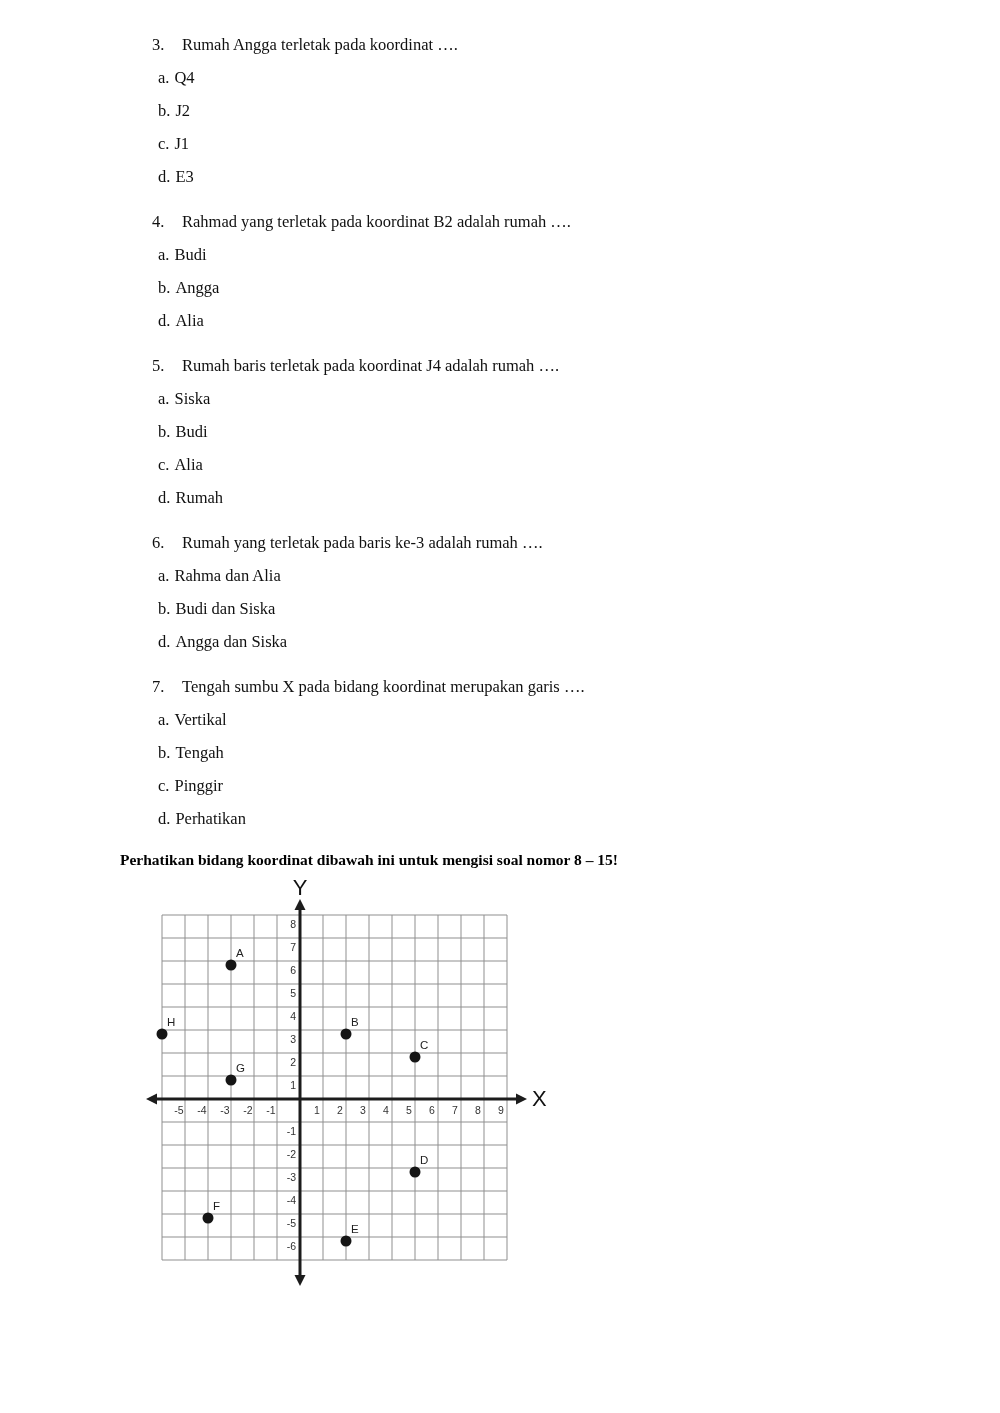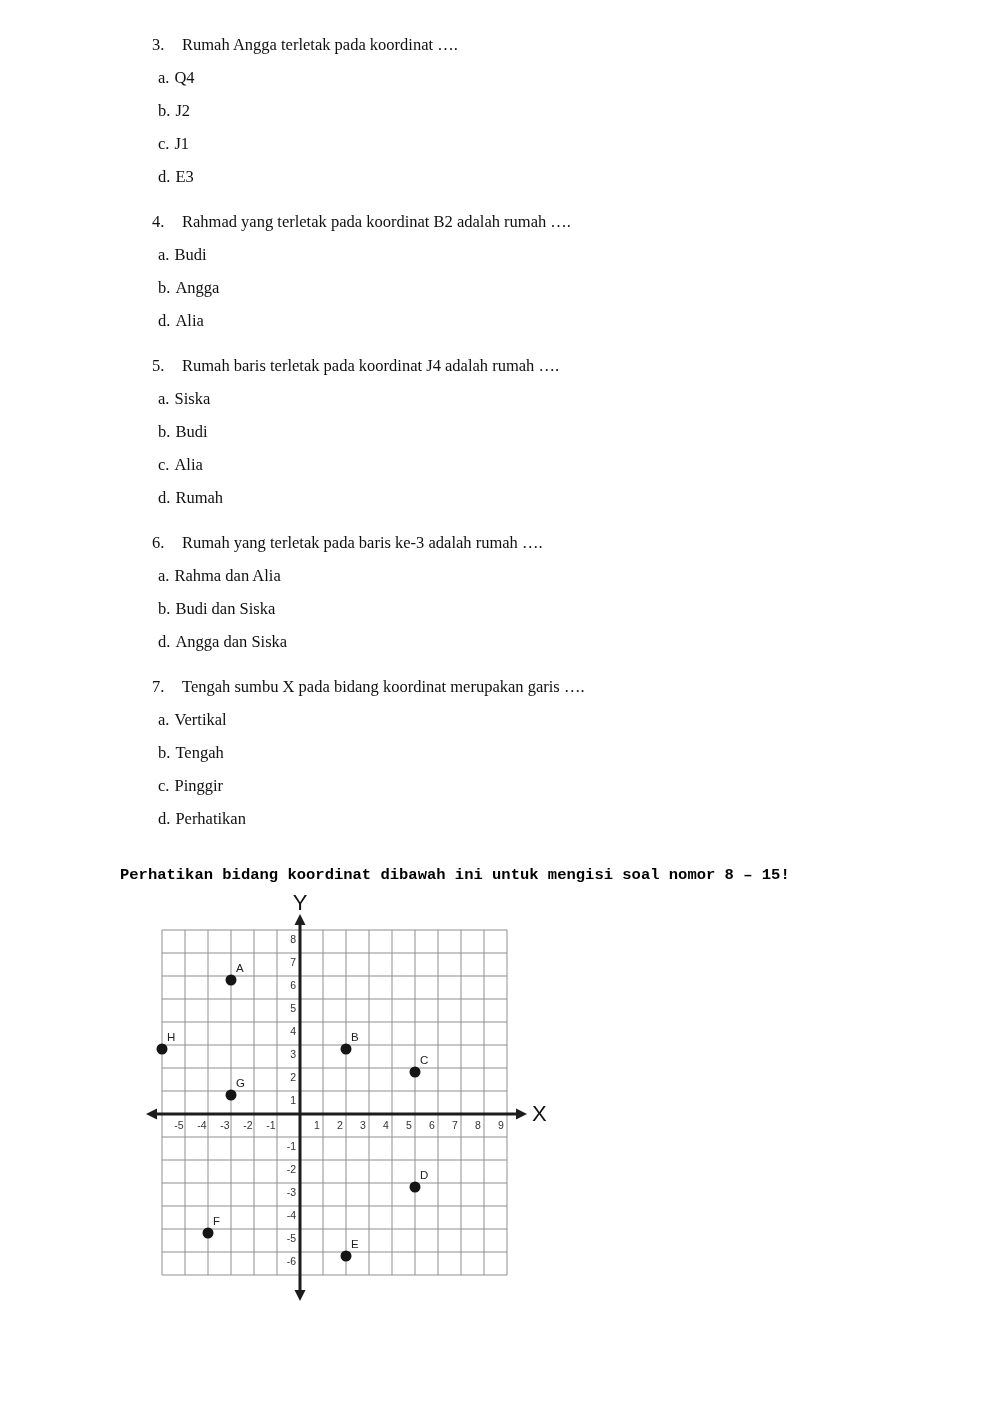--- a/index.html
+++ b/index.html
@@ -20,25 +20,25 @@
     font-size: 16.5px;
     color: #101010;
   }
   .question { margin: 0 0 12px 0; }
   .q-head { display: flex; line-height: 33px; }
   .q-num { flex: 0 0 30px; margin-left: 32px; }
   .q-text { flex: 1; }
   .option { line-height: 33px; margin-left: 38px; }
   .opt-label { margin-right: 5px; }
   .instruction {
-    font-family: Liberation Mono, monospace;
+    font-family: Liberation Serif, serif;
     font-weight: 700;
     font-size: 15.5px;
     color: #000000;
-    margin: 31px 0 6px 0;
+    margin: 16px 0 6px 0;
   }
   .chart-figure { margin: 0 0 0 24px; }
   svg text { user-select: none; }
 </style>
 </head>
 <body>
 
 <div class="worksheet">
 
   <section>

